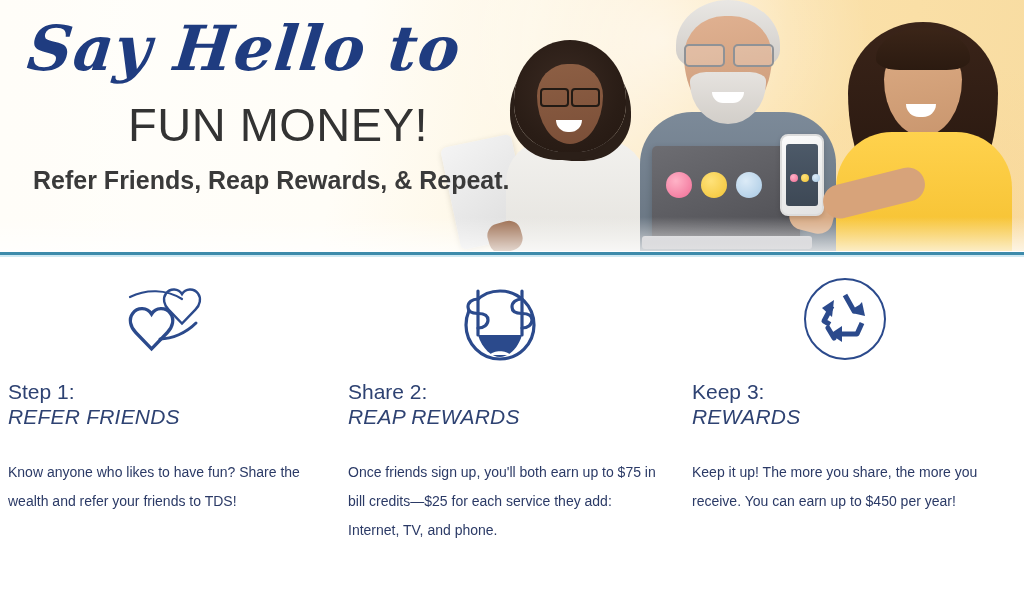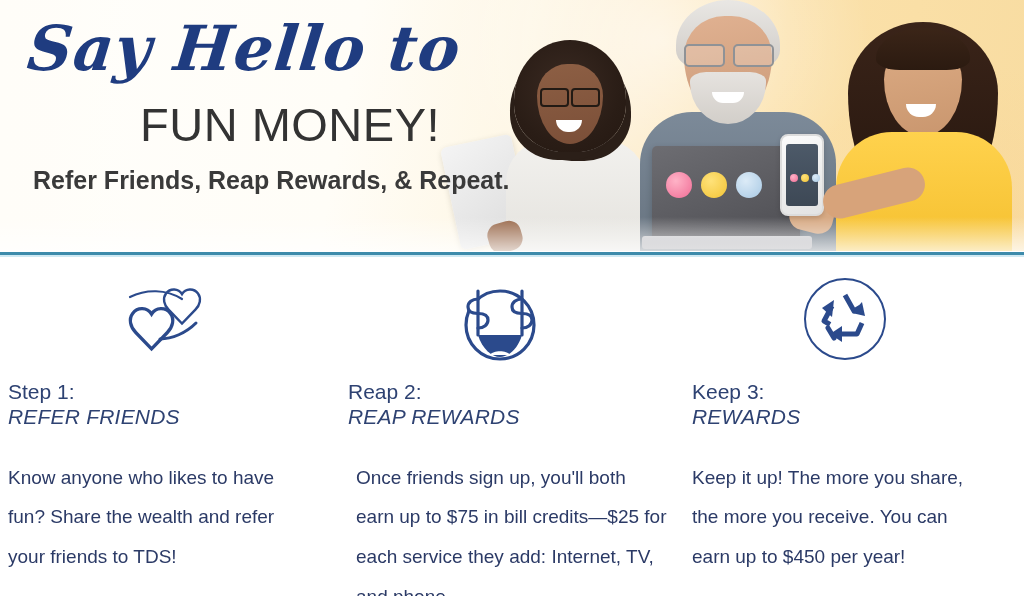--- a/index.html
+++ b/index.html
@@ -34,21 +34,21 @@
     font-family: "DejaVu Serif", serif;
     font-style: italic;
     font-weight: 700;
     font-size: 62px;
     line-height: 1;
     letter-spacing: 1px;
     color: #1f3c80;
     transform: skewX(-6deg);
   }
   .fun-money {
-    position: absolute; left: 140px; top: 97px;
+    position: absolute; left: 128px; top: 97px;
     font-size: 47px;
     font-weight: 400;
     letter-spacing: .5px;
     color: #333333;
     white-space: nowrap;
   }
   .hero-sub {
     position: absolute; left: 33px; top: 166px;
     font-size: 25px;
     font-weight: 700;
@@ -235,23 +235,23 @@
   .s1 .icon-wrap { padding-left: 108px; }
   .s2 .icon-wrap { padding-left: 106px; }
   .s3 .icon-wrap { padding-left: 110px; }
 
   .step-head {
     font-size: 21px; font-weight: 400; color: #2e4272;
     line-height: 1.18; margin-bottom: 28px; white-space: nowrap;
   }
   .step-head .ln2 { display: block; letter-spacing: .2px; font-style: italic; }
   .step-body {
-    font-size: 19px; color: #2b3a66; line-height: 2.1; max-width: 300px;
-  }
-  .step-2 .step-body { max-width: 312px; margin-left: 8px; }
+    font-size: 14px; color: #2b3a66; line-height: 2.1; max-width: 300px;
+  }
+  .step-2 .step-body { max-width: 312px; }
   .step-3 .step-body { max-width: 288px; }
 </style>
 </head>
 <body>
 
 <div class="page">
 
   <div class="hero">
     <div class="hero-bg-glow"></div>
 
@@ -343,21 +343,21 @@
           <circle cx="46" cy="52" r="34" stroke="#2b4a8c" stroke-width="3.2" fill="none"></circle>
           <path d="M24 26c-6 0-10 3.5-10 8s4 6.5 10 6.5 10 2 10 6.5-4 8-10 8" stroke="#2b4a8c" stroke-width="3.2" fill="#fff" stroke-linecap="round"></path>
           <line x1="24" y1="18" x2="24" y2="62" stroke="#2b4a8c" stroke-width="3.2" stroke-linecap="round"></line>
           <path d="M68 26c-6 0-10 3.5-10 8s4 6.5 10 6.5 10 2 10 6.5-4 8-10 8" stroke="#2b4a8c" stroke-width="3.2" fill="#fff" stroke-linecap="round"></path>
           <line x1="68" y1="18" x2="68" y2="62" stroke="#2b4a8c" stroke-width="3.2" stroke-linecap="round"></line>
           <path d="M24 62c4 14 14 22 22 22s18-8 22-22z" fill="#2b4a8c"></path>
           <path d="M36 82c3-5 17-5 20 0" fill="#fff"></path>
         </svg>
       </div>
       <div class="step-head">
-        <span>Reap 2:</span>
+        <span>Share 2:</span>
         <span class="ln2">REAP REWARDS</span>
       </div>
       <div class="step-body">Once friends sign up, you'll both earn up to $75 in bill credits—$25 for each service they add: Internet, TV, and phone.</div>
     </div>
 
     <div class="step step-3 s3">
       <div class="icon-wrap">
         <svg width="86" height="86" viewBox="0 0 86 86" fill="none">
           <circle cx="43" cy="43" r="40" stroke="#2b4a8c" stroke-width="2" fill="none"></circle>
           <path d="M43 19 L52 35 L58 31.5" stroke="#2b4a8c" stroke-width="5" fill="none" stroke-linejoin="round"></path>

